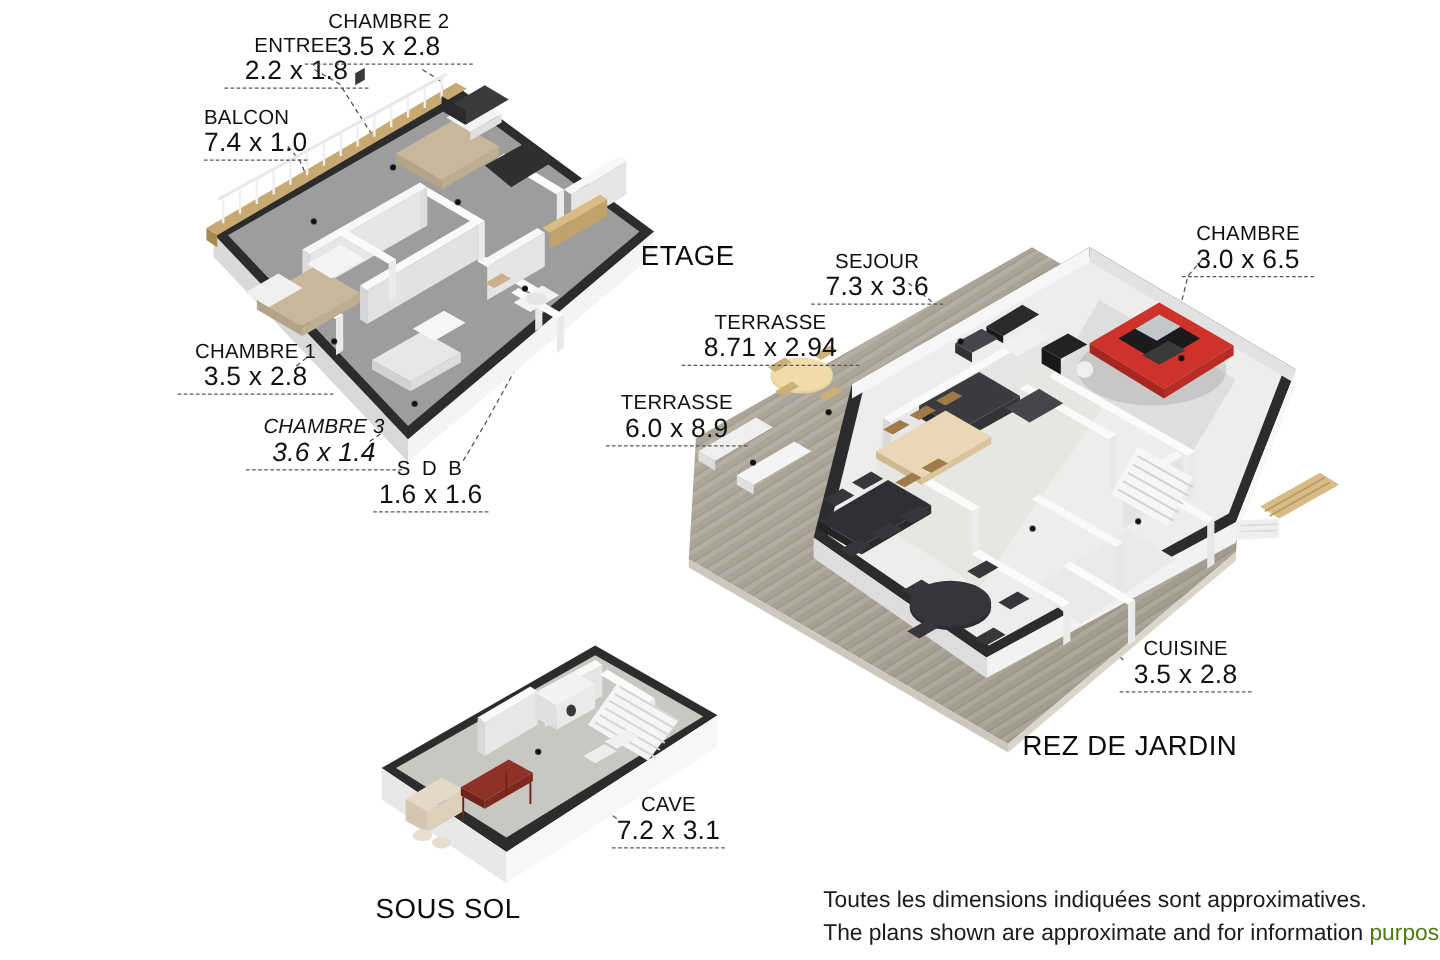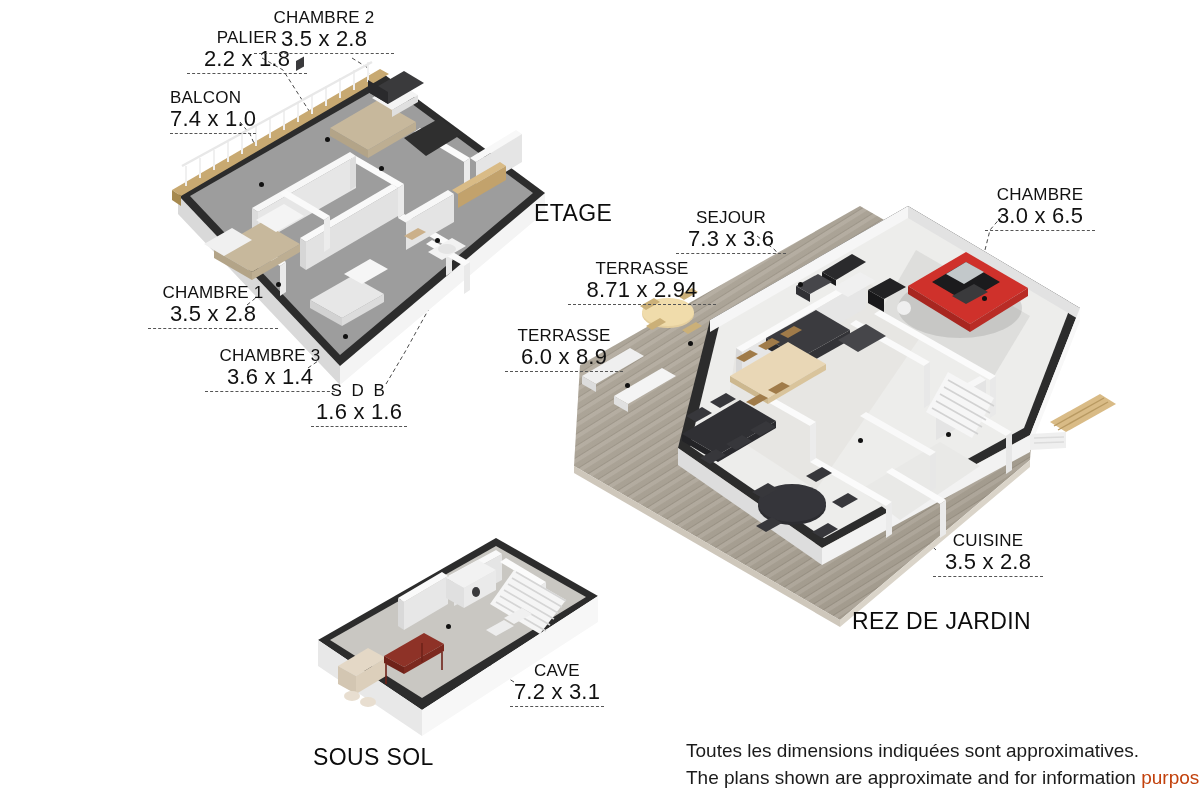--- a/index.html
+++ b/index.html
@@ -15,21 +15,21 @@
   .lbl{position:absolute;color:#111111;white-space:nowrap;line-height:1.12;}
   .lbl .nm{display:block;font-size:17px;font-weight:400;letter-spacing:.2px;}
   .lbl .dim{display:block;font-size:22px;font-weight:400;letter-spacing:.2px;
             border-bottom:1px dashed #555;padding-bottom:1px;}
   .lbl.ctr{text-align:center;}
   .lbl.sp .nm{letter-spacing:2.5px;}
 
   .floorname{position:absolute;color:#0c0c0c;font-size:23px;font-weight:400;letter-spacing:.4px;white-space:nowrap;}
 
   .note{position:absolute;font-size:19px;color:#1b1b1b;line-height:1.42;white-space:nowrap;}
-  .note .fade{color:#c2410c;}
+  .note .fade{color:#4d7c0f;}
 
   svg.leaders{position:absolute;left:0;top:0;width:1200px;height:800px;overflow:visible;pointer-events:none;}
   svg.leaders path{fill:none;stroke:#4a4a4a;stroke-width:1;stroke-dasharray:4 3;}
   .dot{position:absolute;width:5px;height:5px;border-radius:50%;background:#111;}
 
   
   .model{position:absolute;transform-style:preserve-3d;}
 </style>
 </head>
 <body>
@@ -423,40 +423,40 @@
           <line x1="86" y1="194" x2="86" y2="214"></line>
           <line x1="122" y1="173" x2="122" y2="192"></line>
           <line x1="142" y1="182" x2="142" y2="200"></line>
         </g>
       </g>
     </svg>
     <div class="dot" style="left:146px;top:154px;"></div>
   </div>
 
   <div class="lbl ctr" style="left:187px;top:28px;width:120px;">
-    <span class="nm">PALIER</span>
+    <span class="nm">ENTREE</span>
     <span class="dim">2.2 x 1.8</span>
   </div>
 
   <div class="lbl ctr" style="left:254px;top:8px;width:140px;">
     <span class="nm">CHAMBRE 2</span>
     <span class="dim">3.5 x 2.8</span>
   </div>
 
   <div class="lbl" style="left:170px;top:88px;">
     <span class="nm">BALCON</span>
     <span class="dim">7.4 x 1.0</span>
   </div>
 
   <div class="lbl ctr" style="left:148px;top:283px;width:130px;">
     <span class="nm">CHAMBRE 1</span>
     <span class="dim">3.5 x 2.8</span>
   </div>
 
-  <div class="lbl ctr" style="left:205px;top:346px;width:130px;">
+  <div class="lbl ctr" style="left:205px;top:346px;width:130px;font-style:italic;">
     <span class="nm">CHAMBRE 3</span>
     <span class="dim">3.6 x 1.4</span>
   </div>
 
   <div class="lbl ctr sp" style="left:311px;top:381px;width:96px;">
     <span class="nm">S D B</span>
     <span class="dim">1.6 x 1.6</span>
   </div>
 
   <div class="floorname" style="left:534px;top:200px;">ETAGE</div>

